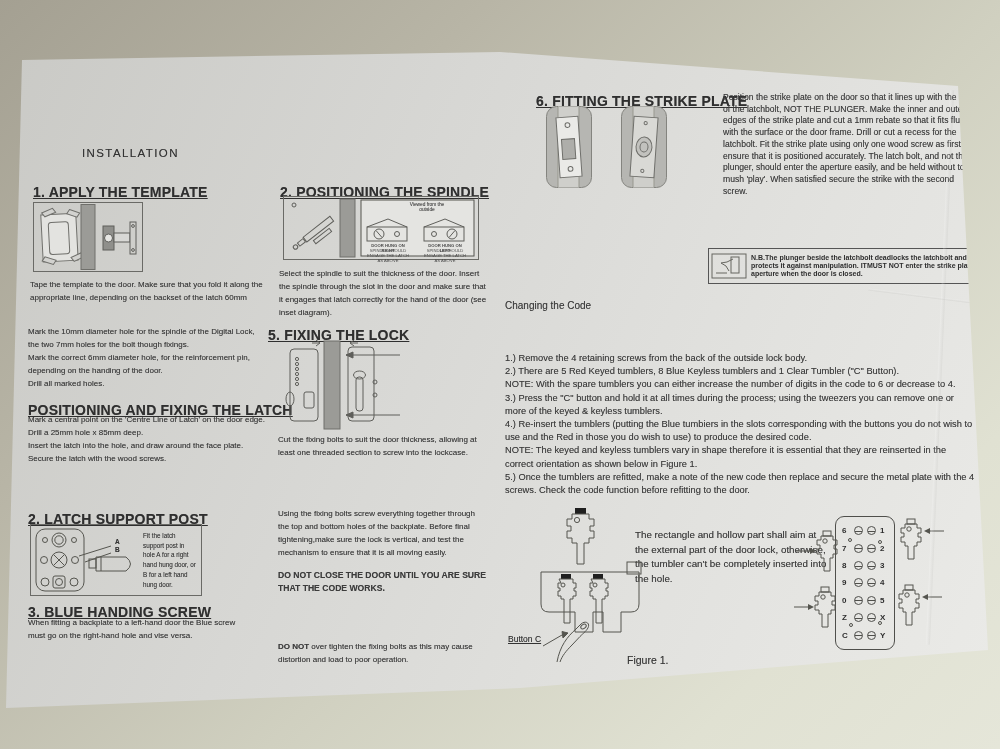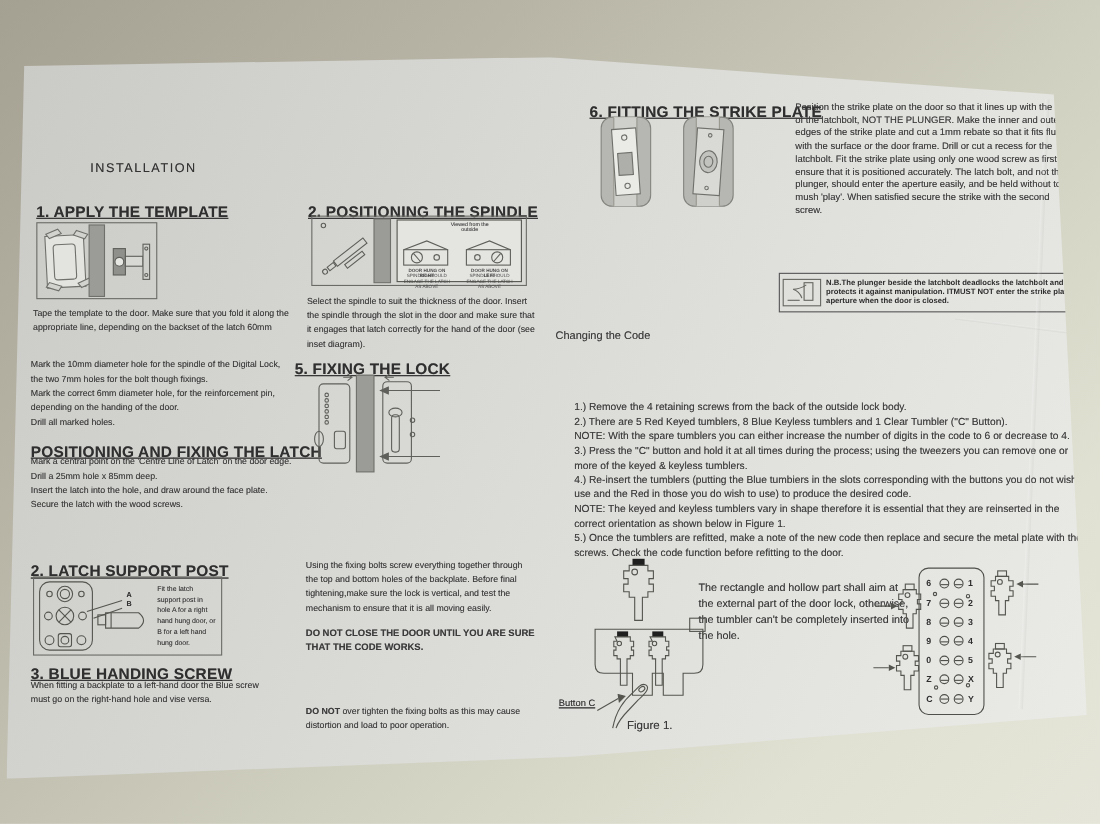--- a/index.html
+++ b/index.html
@@ -178,20 +178,21 @@
             <path d="M60,18 l7,-3 v6 z" fill="#5f5f5b"></path>
           <line x1="60" y1="78" x2="114" y2="78"></line>
             <path d="M60,78 l7,-3 v6 z" fill="#5f5f5b"></path>
           <circle cx="89" cy="45" r="2"></circle>
             <circle cx="89" cy="58" r="2"></circle>
         </g>
       </svg>
     </div>
 
     <div class="t body8" style="left:278px;top:434px;width:206px;">
+      <div>Cut the fixing bolts to suit the door thickness, allowing at least one threaded section to screw into the lockcase.</div>
     </div>
     <div class="t body8" style="left:278px;top:508px;width:206px;">Using the fixing bolts screw everything together through the top and bottom holes of the backplate. Before final tightening,make sure the lock is vertical, and test the mechanism to ensure that it is all moving easily.</div>
     <div class="t body8 bold" style="left:278px;top:569px;width:212px;font-size:8.6px;">DO NOT CLOSE THE DOOR UNTIL YOU ARE SURE THAT THE CODE WORKS.</div>
     <div class="t body8" style="left:278px;top:593px;width:212px;margin-top:48px;">
       <span class="bold">DO NOT</span><span> over tighten the fixing bolts as this may cause distortion and load to poor operation.</span>
     </div>
 
     <div class="t hnum" style="left:536px;top:93px;">6. FITTING THE STRIKE PLATE</div>
 
     <div class="dia" style="left:545px;top:105px;">
@@ -232,21 +233,21 @@
           <rect x="1" y="1" width="34" height="24"></rect>
           <rect x="20" y="4" width="8" height="16"></rect>
           <path d="M22,6 q-6,4 -12,4 q6,2 8,8"></path>
           <line x1="5" y1="20" x2="16" y2="20"></line>
         </g>
       </svg>
       <div class="nbtext">N.B.The plunger beside the latchbolt deadlocks the latchbolt and protects it against manipulation. ITMUST NOT enter the strike plate aperture when the door is closed.</div>
     </div>
 
     <div class="t" style="left:505px;top:300px;font-size:10px;">Changing the Code</div>
-    <div class="t code9" style="left:505px;top:364px;width:472px;margin-left:17px;">
+    <div class="t code9" style="left:505px;top:352px;width:472px;">
       <div>1.) Remove the 4 retaining screws from the back of the outside lock body.</div>
       <div>2.) There are 5 Red Keyed tumblers, 8 Blue Keyless tumblers and 1 Clear Tumbler ("C" Button).</div>
       <div>NOTE: With the spare tumblers you can either increase the number of digits in the code to 6 or decrease to 4.</div>
       <div>3.) Press the "C" button and hold it at all times during the process; using the tweezers you can remove one or more of the keyed &amp; keyless tumblers.</div>
       <div>4.) Re-insert the tumblers (putting the Blue tumbiers in the slots corresponding with the buttons you do not wish  to use and the Red in those you do wish to use) to produce the desired code.</div>
       <div>NOTE: The keyed and keyless tumblers vary in shape therefore it is essential that they are reinserted in the correct orientation as shown below in Figure 1.</div>
       <div>5.) Once the tumblers are refitted, make a note of the new code then replace and secure the metal plate with the 4 screws. Check the code function before refitting to the door.</div>
     </div>
 
     <div class="dia" style="left:560px;top:506px;">
@@ -274,21 +275,21 @@
         <g fill="none" stroke="#55554f">
           <path d="M22,102 C25,86 32,77 41,69 L46,64 C50,60.5 54.5,62.5 53.5,66.5 C52.7,70 48,73.5 45,76.5 L37,85 C31,91 27,96 25,102"></path>
           <ellipse cx="48.5" cy="66.5" rx="3" ry="2" transform="rotate(-35 48.5 66.5)"></ellipse>
           <line x1="8" y1="86" x2="27" y2="75"></line>
           <path d="M27,71.5 L33,73 L28,78 z" fill="#55554f"></path>
         </g>
       </svg>
     </div>
 
     <div class="t btnc" style="left:508px;top:634px;">Button C</div>
-    <div class="t figcap" style="left:570px;top:654px;">Figure 1.</div>
+    <div class="t figcap" style="left:627px;top:654px;">Figure 1.</div>
 
     <div class="keypad" style="left:835px;top:516px;width:60px;height:134px;">
       <div class="kp-row">
           <span class="kp-l">6</span>
           <span class="screw"></span>
           <span class="screw"></span>
           <span class="kp-l">1</span>
         </div>
       <div class="kp-row">
           <span class="kp-l">7</span>

